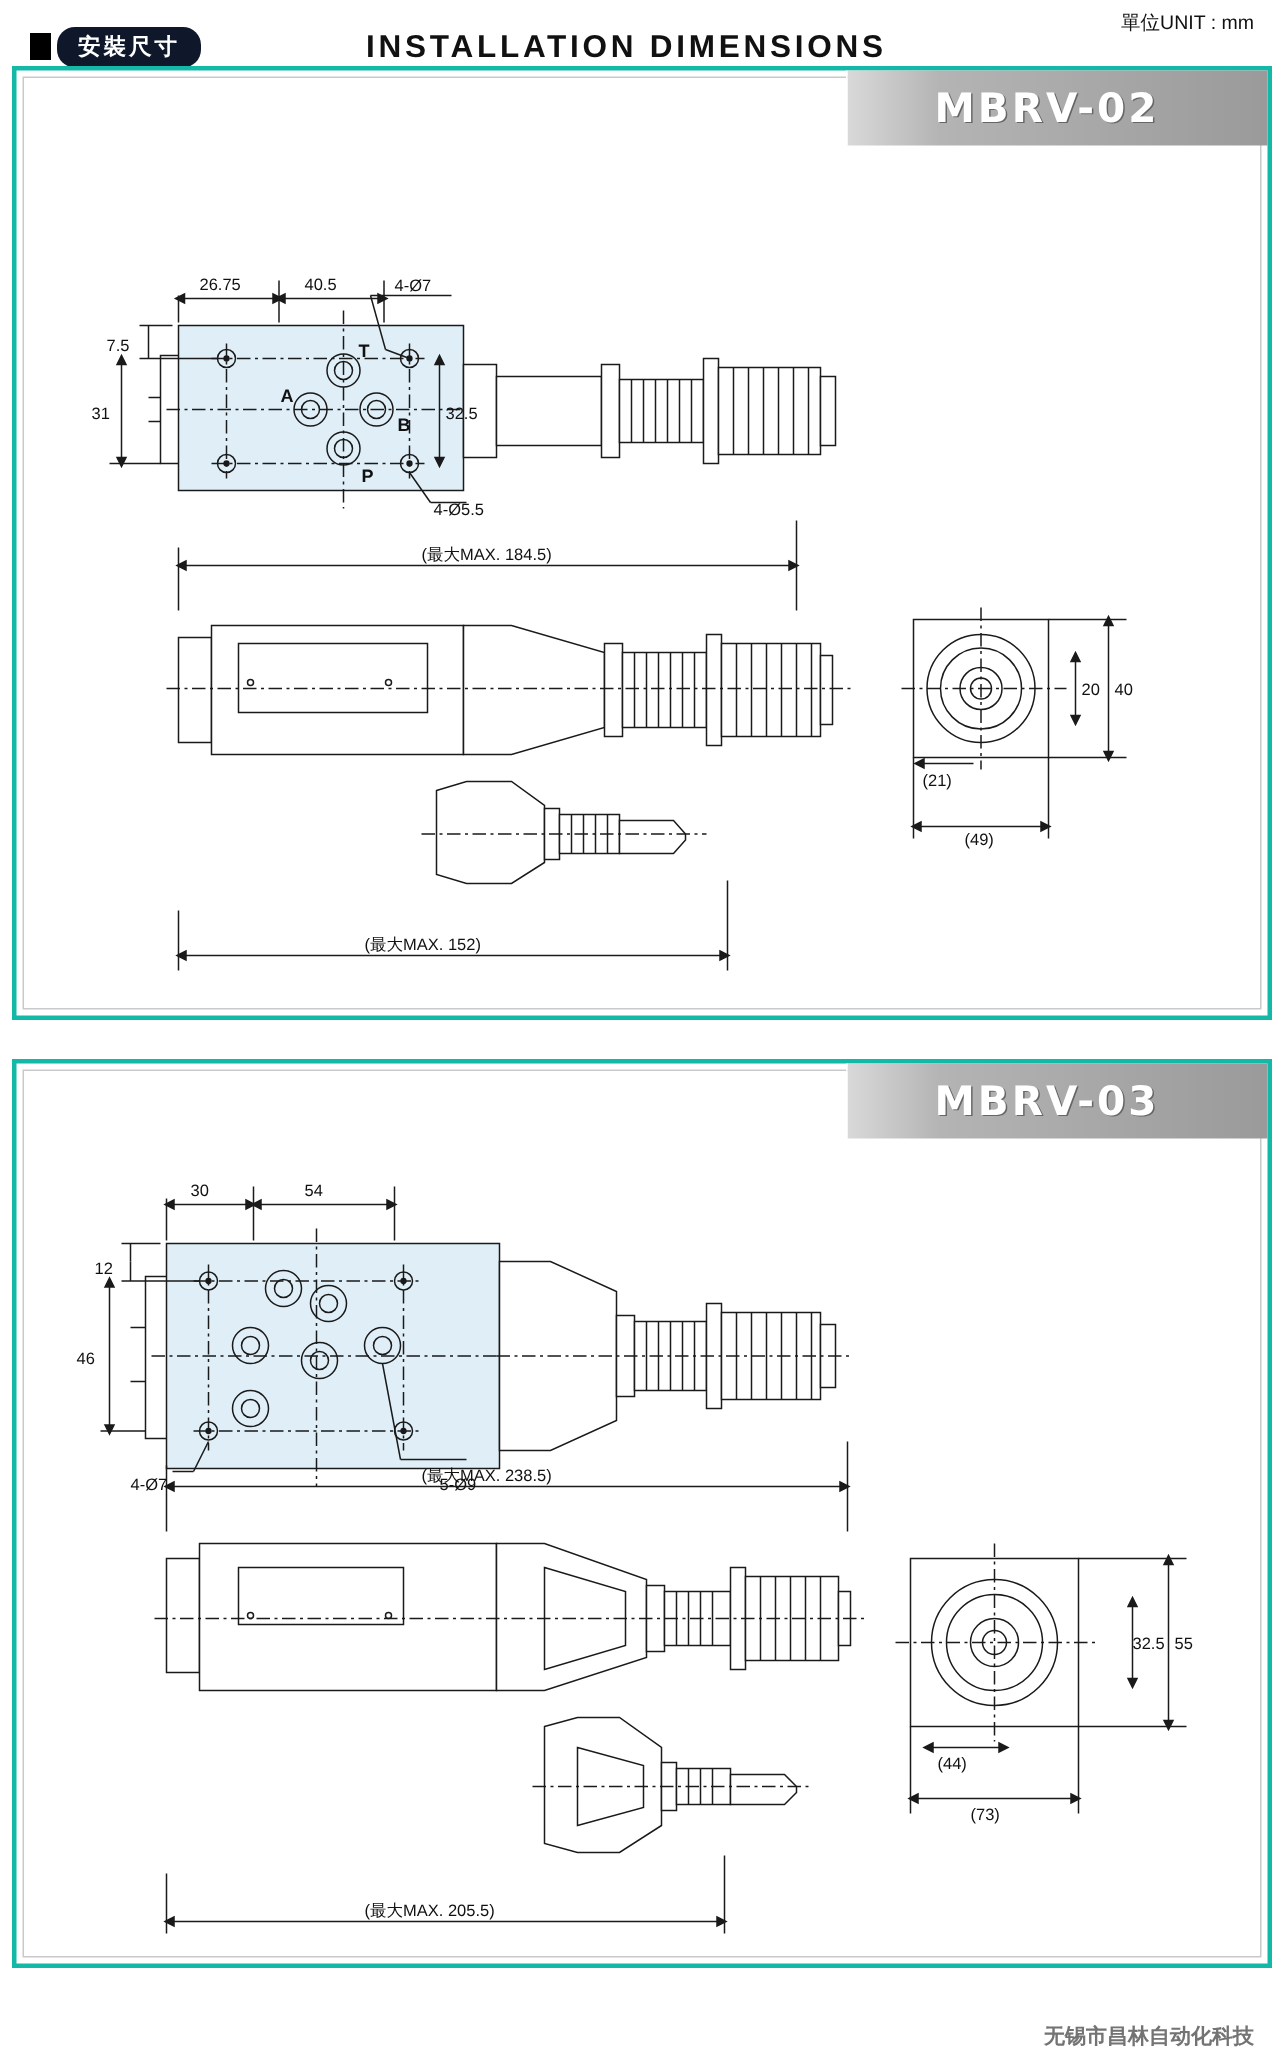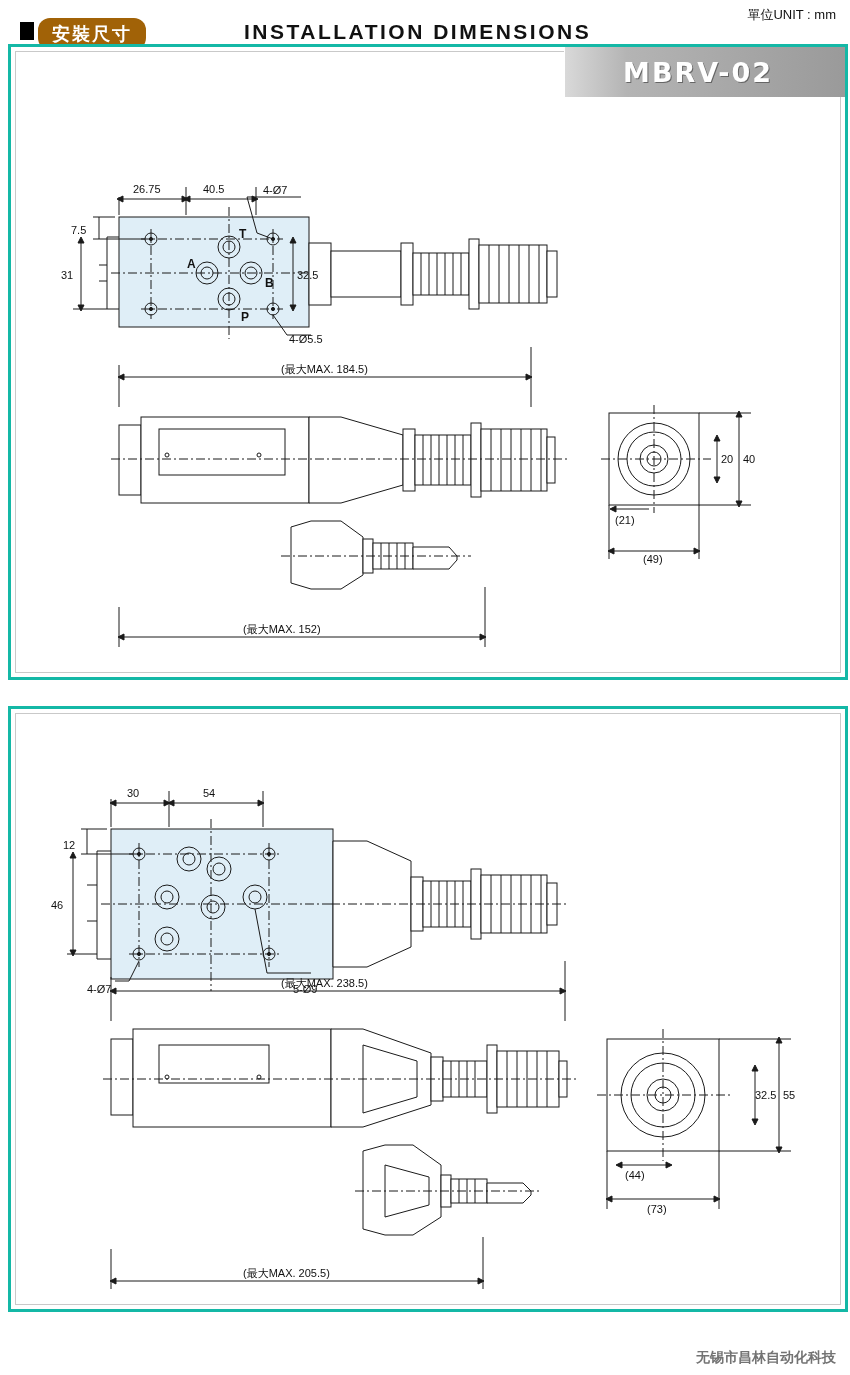--- a/index.html
+++ b/index.html
@@ -27,22 +27,22 @@
     font-family:"Liberation Serif", serif;
     color:#6f6fc0;font-size:62px;opacity:.85;white-space:nowrap;
   }
   .wm-tel{top:818px;}
   .wm-fax{top:930px;}
 
   
   .unit-line{position:absolute;right:14px;top:6px;font-size:13px;color:#111;}
   .hdr{position:absolute;left:10px;top:18px;width:830px;height:32px;}
   .hdr .tag{
-    display:inline-block;background:#a16207;color:#fff;
-    font-family:"DejaVu Sans", sans-serif;font-size:18px;font-weight:bold;
+    display:inline-block;background:#0f172a;color:#fff;
+    font-family:"DejaVu Sans", sans-serif;font-size:15px;font-weight:bold;
     padding:4px 14px;border-radius:12px;letter-spacing:2px;
     position:absolute;left:28px;top:0;
   }
   .hdr .tag-left-bar{position:absolute;left:10px;top:4px;width:14px;height:18px;background:#000;}
   .hdr .title{
     position:absolute;left:190px;top:2px;
     font-size:21px;font-weight:bold;letter-spacing:2.5px;color:#111;margin-left:44px;
   }
   .hdr .rule{position:absolute;left:0;top:35px;width:830px;height:3px;background:#111;}
   .hdr .rule2{position:absolute;left:0;top:40px;width:830px;height:1px;background:#111;}
@@ -284,20 +284,23 @@
     <text class="dim" x="232" y="586">(最大MAX. 152)</text>
     <text class="dim" x="732" y="416">40</text>
     <text class="dim" x="710" y="416">20</text>
     <text class="dim" x="604" y="477">(21)</text>
     <text class="dim" x="632" y="516">(49)</text>
   </svg>
 </div>
 
 <div class="panel" id="panel2">
   <div class="panel-inner"></div>
+  <div class="model-bar">
+    <div class="label">MBRV-03</div>
+  </div>
 
   <svg width="834" height="600" viewBox="0 0 834 600">
     <g stroke="#1a1a1a" fill="none" stroke-width="1">
 
       <rect x="100" y="120" width="222" height="150" fill="#dfeef7"></rect>
       <path d="M100 142 L86 142 L86 250 L100 250"></path>
       <path d="M86 176 L76 176 M86 212 L76 212"></path>
 
       <circle cx="128" cy="145" r="6"></circle>
         <circle cx="128" cy="145" r="1.6" fill="#1a1a1a"></circle>

